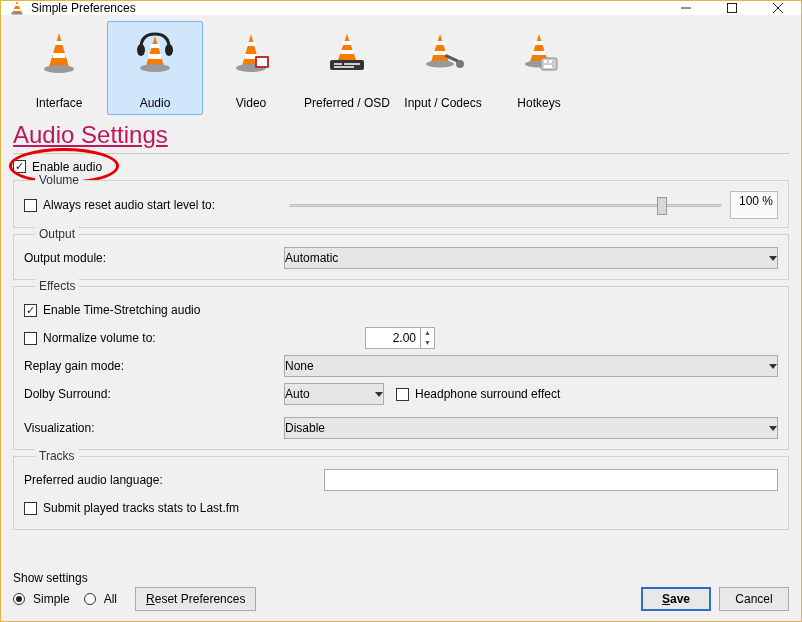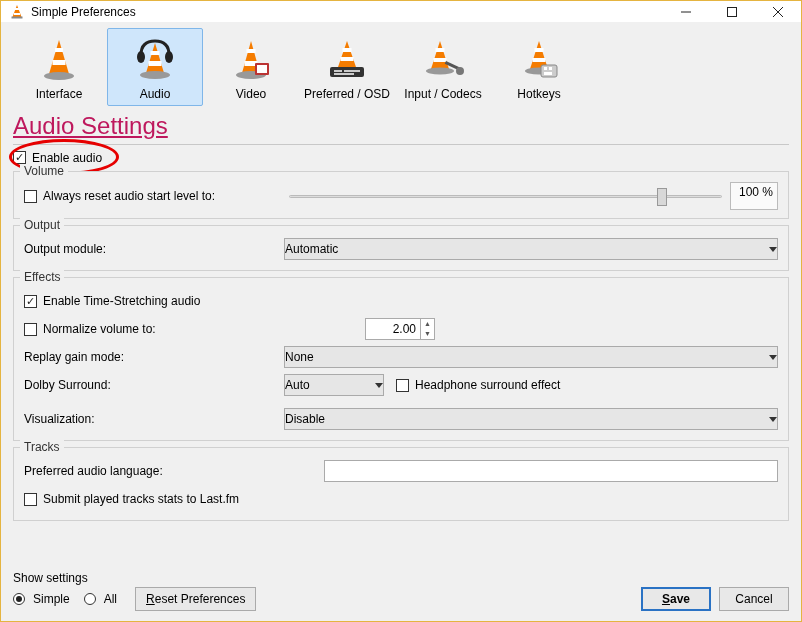--- a/index.html
+++ b/index.html
@@ -1,34 +1,34 @@
 <!DOCTYPE html>
 <html><head>
 <meta charset="utf-8">
 <style>
 * { box-sizing: border-box; font-family: "Segoe UI", Tahoma, sans-serif; font-size: 12px; }
 body { margin: 0; background: #fff; }
 .window { width: 802px; height: 622px; border: 1px solid #e5b440; position: relative; background: #f0f0f0; }
-.titlebar { height: 21px; background: #fff; display: flex; align-items: center; padding-left: 8px; }
+.titlebar { height: 14px; background: #fff; display: flex; align-items: center; padding-left: 8px; }
 .titlebar .vlc-logo { width: 16px; height: 16px; margin-right: 6px; }
 .titlebar .title { flex: 1; }
 .titlebar .win-btns { display: flex; }
 .titlebar .win-btn { width: 46px; height: 30px; display: flex; align-items: center; justify-content: center; }
 .tabbar { display: flex; gap: 0; padding: 6px 10px 0; }
-.tab { width: 96px; display: flex; flex-direction: column; align-items: center; padding: 6px 0 4px; border: 1px solid transparent; border-radius: 2px; }
+.tab { width: 96px; display: flex; flex-direction: column; align-items: center; padding: 6px 0 4px; border: 1px solid transparent; border-radius: 2px; gap: 16px; }
 .tab.selected { background: #cfe6fb; border: 1px solid #7fb6e9; }
 .tab .icon-wrap { height: 50px; display: flex; align-items: center; justify-content: center; }
 .tab .label { margin-top: 2px; }
 .heading { font-size: 24px; padding: 6px 12px 4px; color: #be185d; text-decoration: underline; }
 .hr { height: 1px; background: #c8c8c8; margin: 0 12px 6px; }
 .content { padding: 0 12px; }
 .enable-row { display: flex; align-items: flex-start; position: relative; margin-bottom: 6px; }
 .red-circle { position: absolute; left: -4px; top: -12px; width: 110px; height: 36px; border: 3px solid #e60000; border-radius: 50%; pointer-events: none; }
 .fieldset { border: 1px solid #d0d0d0; margin-bottom: 6px; position: relative; padding: 8px 10px 6px; background: #f0f0f0; }
-.fieldset .legend { position: absolute; top: -8px; left: 6px; background: #f0f0f0; padding: 0 4px; color: #333; }
+.fieldset .legend { position: absolute; top: -8px; left: 21px; background: #f0f0f0; padding: 0 4px; color: #333; }
 .row { display: flex; align-items: center; min-height: 26px; margin: 2px 0; }
 .row .lab { width: 260px; }
 .checkbox { width: 13px; height: 13px; border: 1px solid #333; margin-right: 6px; display: inline-flex; align-items: center; justify-content: center; background: #fff; }
 .checkbox.checked::after { content: "✓"; font-size: 11px; color: #222; line-height: 1; }
 .radio { width: 12px; height: 12px; border: 1px solid #333; border-radius: 50%; margin-right: 4px; display: inline-flex; align-items: center; justify-content: center; background: #fff; }
 .radio.checked::after { content: ""; width: 6px; height: 6px; background: #222; border-radius: 50%; }
 .slider { flex: 1; height: 20px; position: relative; margin-right: 8px; }
 .slider .track { position: absolute; left: 0; right: 0; top: 9px; height: 3px; background: #ddd; border: 1px solid #bbb; border-radius: 2px; }
 .slider .thumb { position: absolute; top: 2px; width: 10px; height: 18px; background: #d8d8d8; border: 1px solid #999; }
 .pct-box { width: 48px; height: 28px; border: 1px solid #bbb; background: #fafafa; text-align: right; padding-right: 4px; line-height: 18px; }

